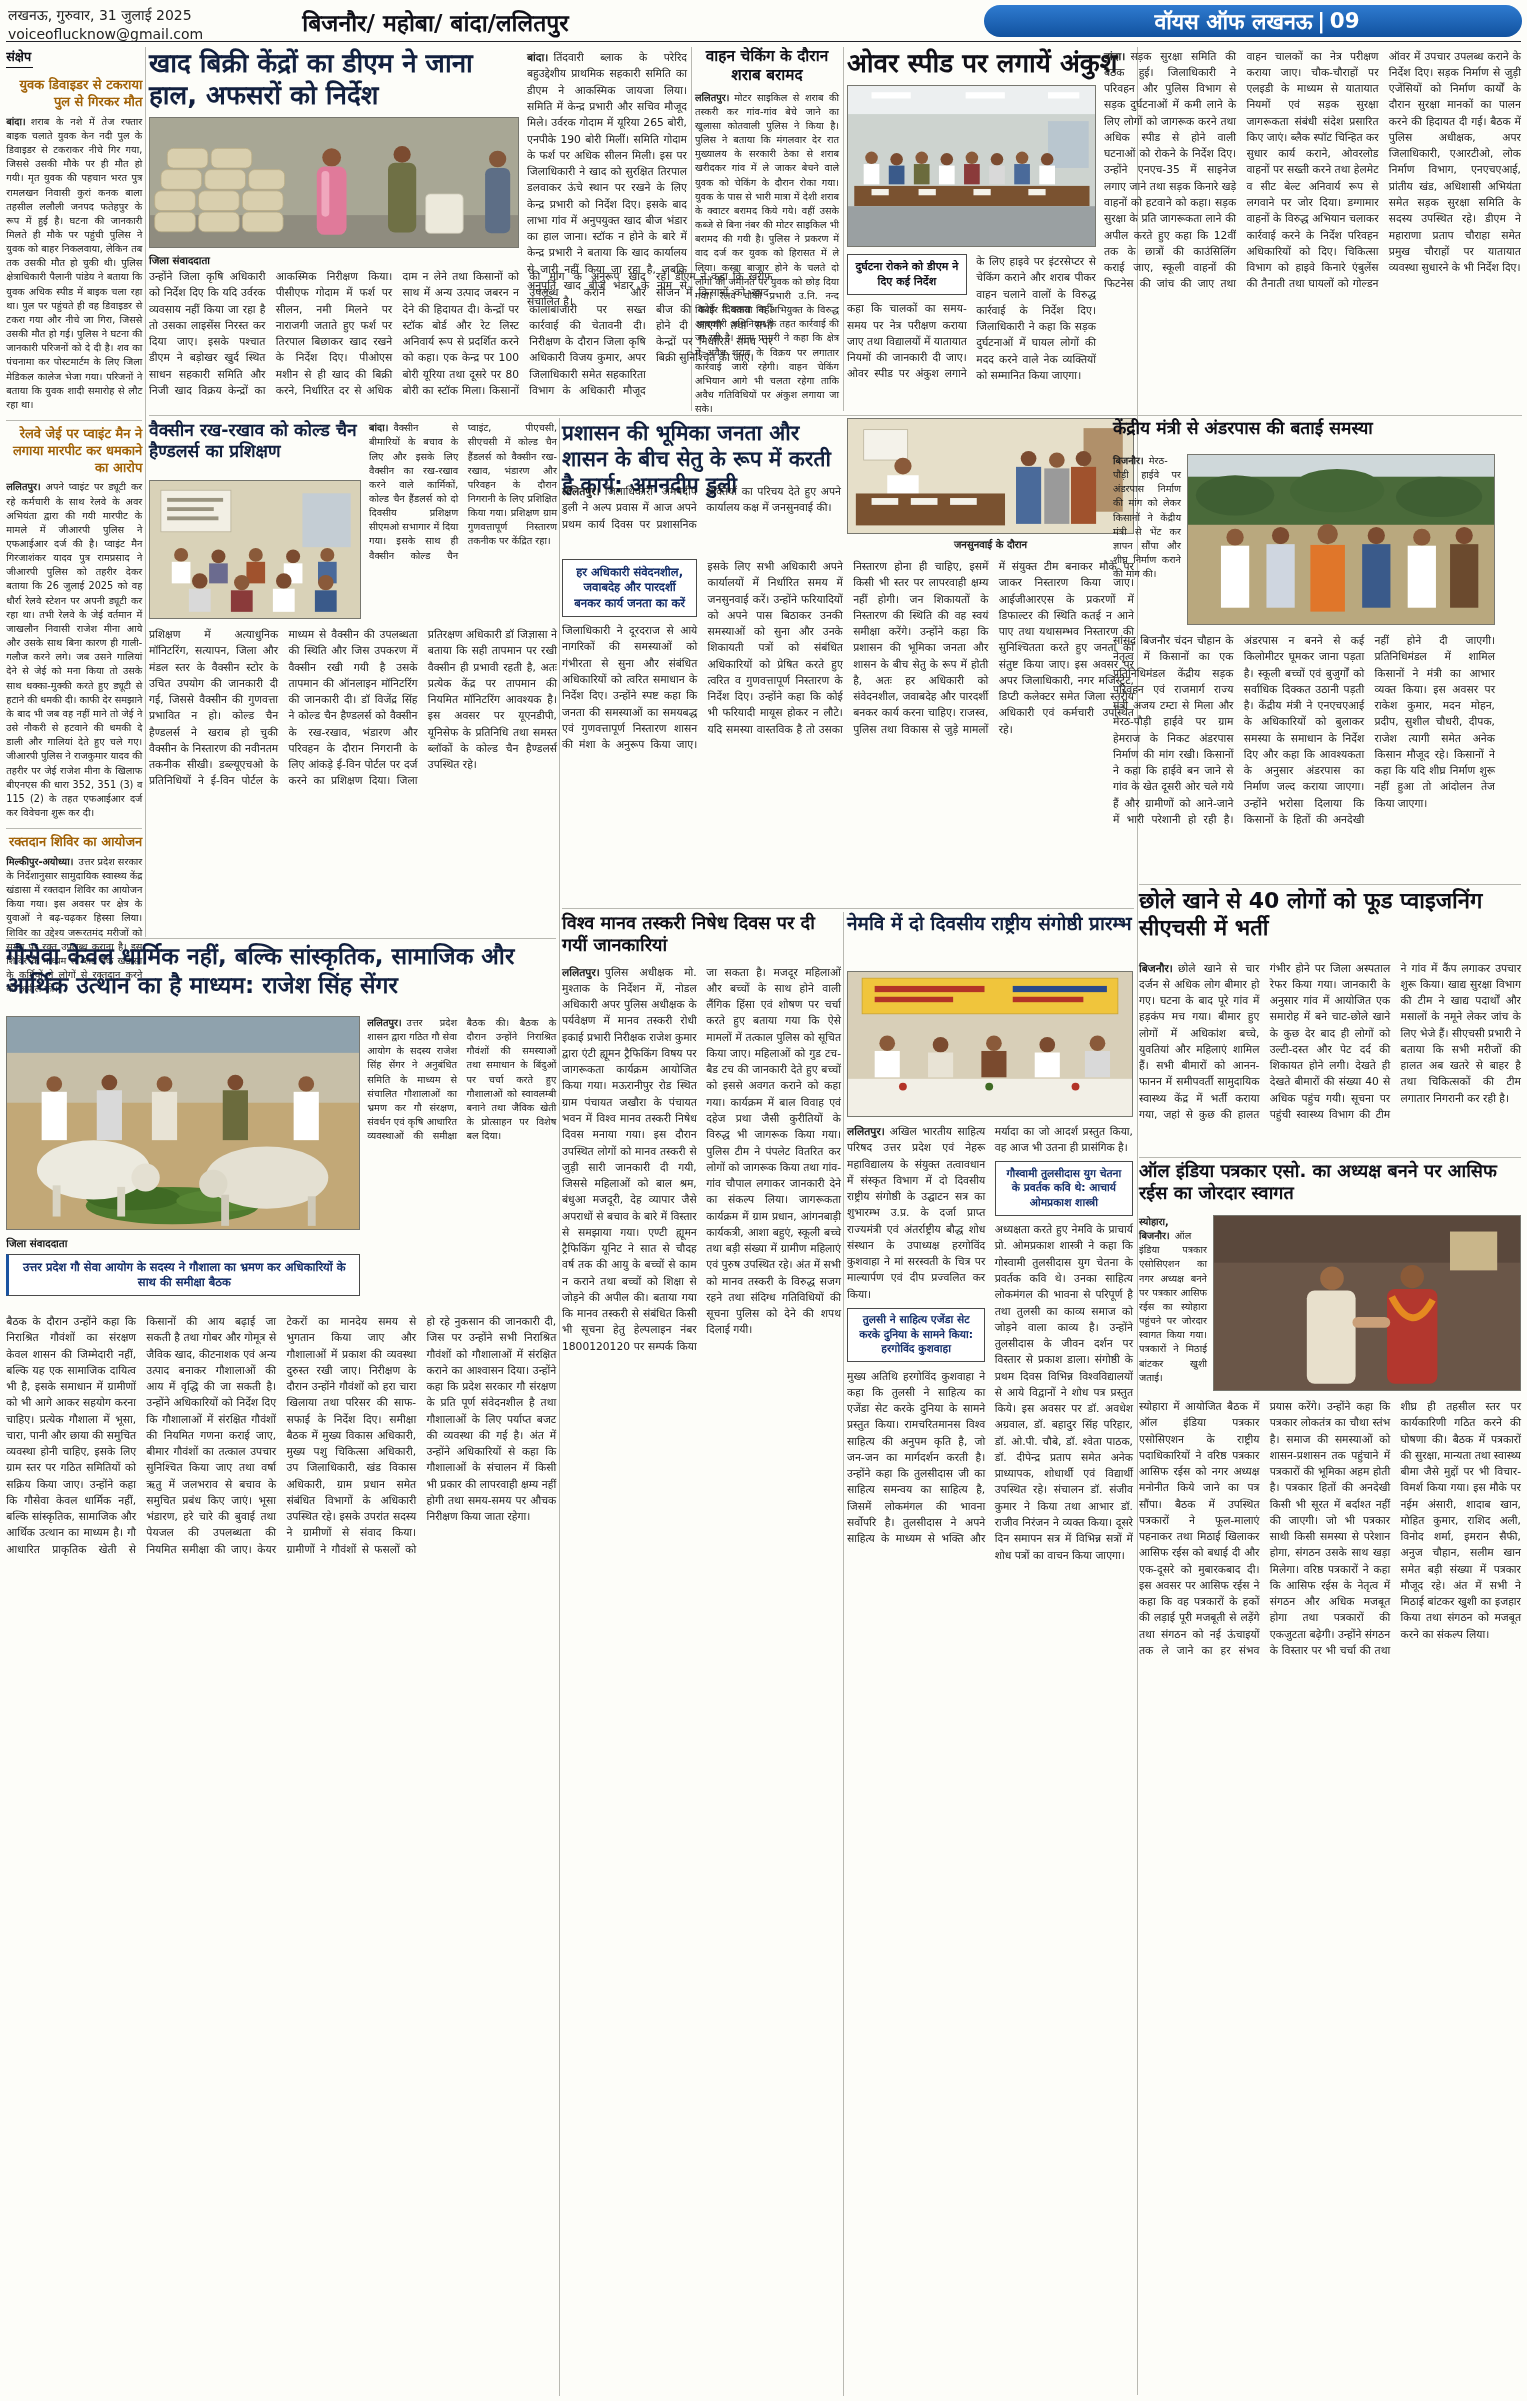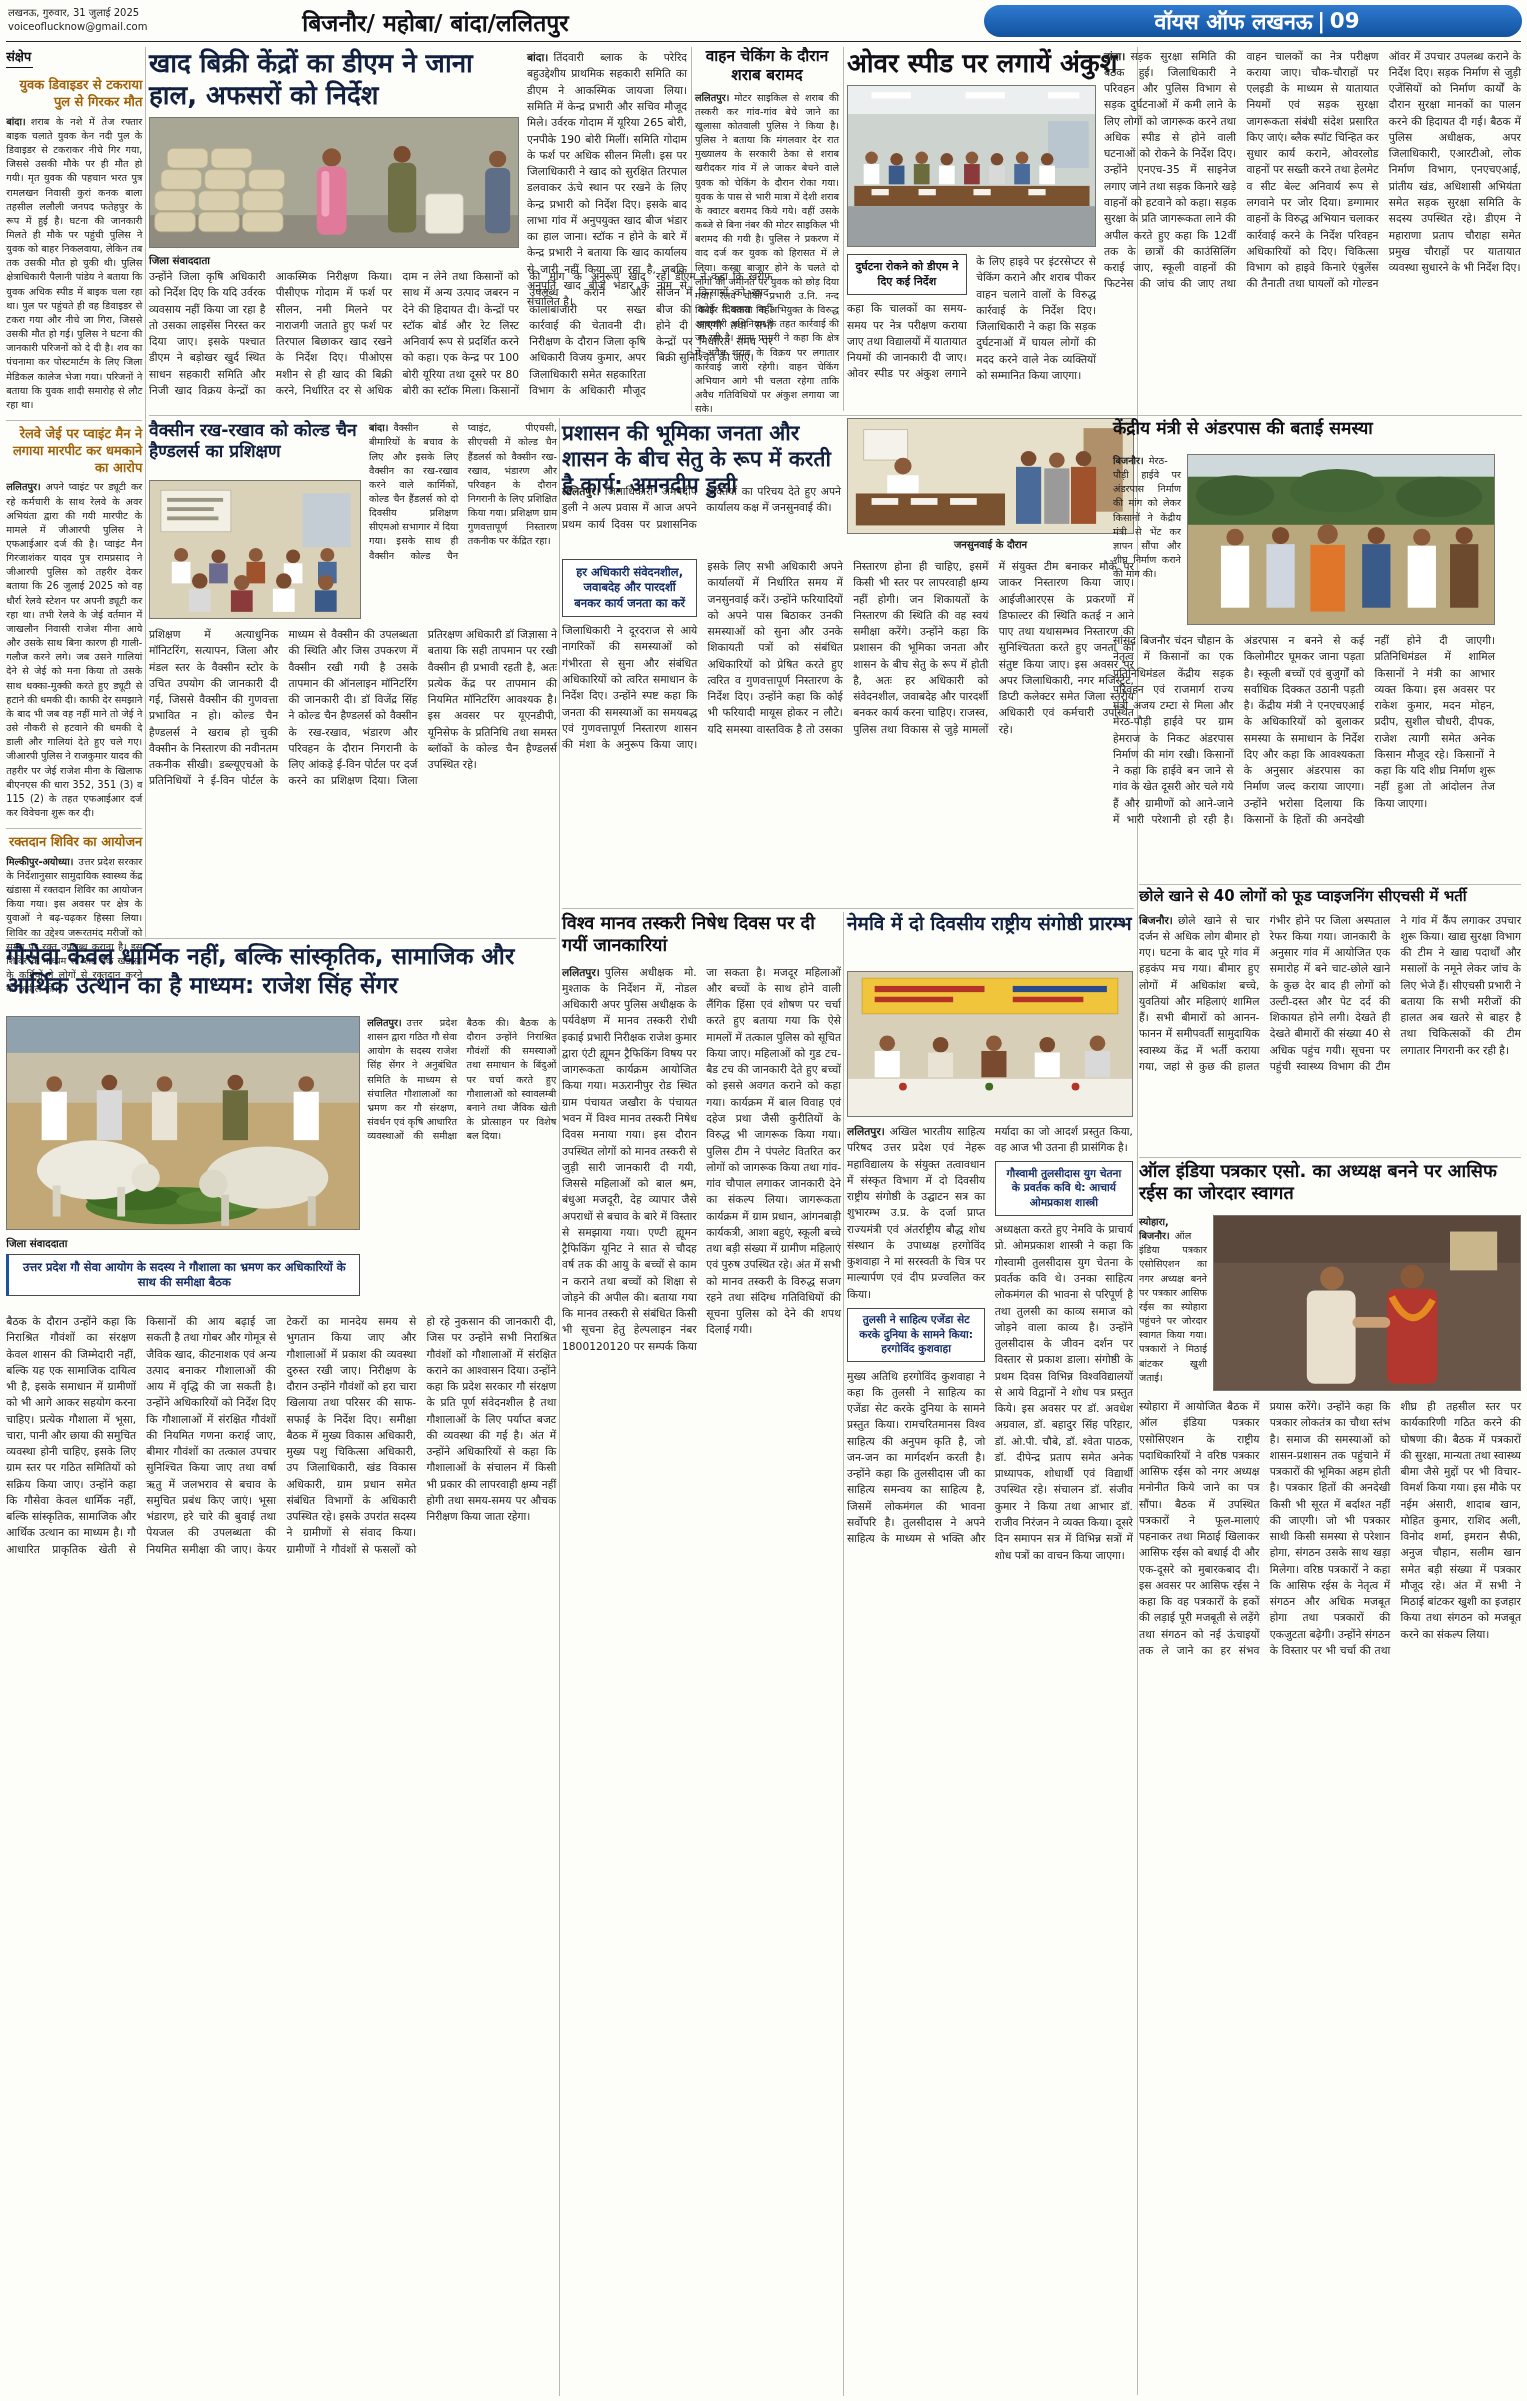--- a/index.html
+++ b/index.html
@@ -27,21 +27,21 @@
   .subhead-box {
     border:1.2px solid #4a4a4a; padding:4.7px 5.5px; margin:0 0 6.3px 0;
     font-weight:bold; font-size:11.5px; line-height:1.35; color:#17306b;
     break-inside:avoid; text-align:center; background:#fff;
   }
   .subhead-box.center { text-align:center; color:#101018; }
   .subhead-box.barleft { border-left:3.2px solid #1a53a0; }
   .vline { position:absolute; width:0; border-left:0.8px solid #b9b9b2; }
   .hline { position:absolute; height:0; border-top:0.8px solid #b9b9b2; }
   
-  .ph-left { position:absolute; left:8px; top:5.5px; font-size:10px; line-height:1.4; color:#222; }
+  .ph-left { position:absolute; left:8px; top:5.5px; font-size:14px; line-height:1.4; color:#222; }
   .ph-center { position:absolute; left:214px; top:5.5px; width:443px; text-align:center;
                font-size:23px; font-weight:bold; color:#101018; }
   .ph-right { position:absolute; left:984px; top:4.7px; width:538px; height:32px;
               background:linear-gradient(180deg,#2f7bd0,#11529f); border-radius:16px;
               color:#fff; font-weight:bold; font-size:21.4px; display:flex;
               align-items:center; justify-content:center; gap:4.7px;padding-left:8px; }
   .hrule-top { position:absolute; left:6.3px; top:41px; width:1515px; border-top:1.6px solid #23232a; }
   
   .briefs-label { display:inline-block; font-weight:bold; font-size:12.7px; color:#101018;
                   border-bottom:1.6px solid #101018; padding:0 1.6px 1.6px 0; margin-bottom:4.7px; }
@@ -283,21 +283,21 @@
           <rect x="334" y="115" width="36" height="82" fill="#6b4a2e"></rect>
       </g>
     </svg>
   </div>
   <div class="body-text cols3 abs" style="left:0;top:215px;width:382px;height:245px">
     <p><span>सांसद बिजनौर चंदन चौहान के नेतृत्व में किसानों का एक प्रतिनिधिमंडल केंद्रीय सड़क परिवहन एवं राजमार्ग राज्य मंत्री अजय टम्टा से मिला और मेरठ-पौड़ी हाईवे पर ग्राम हेमराज के निकट अंडरपास निर्माण की मांग रखी। किसानों ने कहा कि हाईवे बन जाने से गांव के खेत दूसरी ओर चले गये हैं और ग्रामीणों को आने-जाने में भारी परेशानी हो रही है। अंडरपास न बनने से कई किलोमीटर घूमकर जाना पड़ता है। स्कूली बच्चों एवं बुजुर्गों को सर्वाधिक दिक्कत उठानी पड़ती है। केंद्रीय मंत्री ने एनएचएआई के अधिकारियों को बुलाकर समस्या के समाधान के निर्देश दिए और कहा कि आवश्यकता के अनुसार अंडरपास का निर्माण जल्द कराया जाएगा। उन्होंने भरोसा दिलाया कि किसानों के हितों की अनदेखी नहीं होने दी जाएगी। प्रतिनिधिमंडल में शामिल किसानों ने मंत्री का आभार व्यक्त किया। इस अवसर पर राकेश कुमार, मदन मोहन, प्रदीप, सुशील चौधरी, दीपक, राजेश त्यागी समेत अनेक किसान मौजूद रहे। किसानों ने कहा कि यदि शीघ्र निर्माण शुरू नहीं हुआ तो आंदोलन तेज किया जाएगा।</span></p>
   </div>
 </article>
 
 <article class="blk" style="left:1139px;top:887px;width:382px;height:267px">
-  <h2 class="headline black" style="font-size:15px;margin-bottom:7px">छोले खाने से 40 लोगों को फूड प्वाइजनिंग सीएचसी में भर्ती</h2>
+  <h2 class="headline black" style="font-size:22px;margin-bottom:19px">छोले खाने से 40 लोगों को फूड प्वाइजनिंग सीएचसी में भर्ती</h2>
   <div class="body-text cols3" style="height:212px">
     <p><b class="dl">बिजनौर।</b><span>छोले खाने से चार दर्जन से अधिक लोग बीमार हो गए। घटना के बाद पूरे गांव में हड़कंप मच गया। बीमार हुए लोगों में अधिकांश बच्चे, युवतियां और महिलाएं शामिल हैं। सभी बीमारों को आनन-फानन में समीपवर्ती सामुदायिक स्वास्थ्य केंद्र में भर्ती कराया गया, जहां से कुछ की हालत गंभीर होने पर जिला अस्पताल रेफर किया गया। जानकारी के अनुसार गांव में आयोजित एक समारोह में बने चाट-छोले खाने के कुछ देर बाद ही लोगों को उल्टी-दस्त और पेट दर्द की शिकायत होने लगी। देखते ही देखते बीमारों की संख्या 40 से अधिक पहुंच गयी। सूचना पर पहुंची स्वास्थ्य विभाग की टीम ने गांव में कैंप लगाकर उपचार शुरू किया। खाद्य सुरक्षा विभाग की टीम ने खाद्य पदार्थों और मसालों के नमूने लेकर जांच के लिए भेजे हैं। सीएचसी प्रभारी ने बताया कि सभी मरीजों की हालत अब खतरे से बाहर है तथा चिकित्सकों की टीम लगातार निगरानी कर रही है।</span></p>
   </div>
 </article>
 
 <article class="blk" style="left:6.3px;top:942px;width:550px;height:1454px">
   <h1 class="headline abs" style="left:0;top:0;width:550px;font-size:23px">गौसेवा केवल धार्मिक नहीं, बल्कि सांस्कृतिक, सामाजिक और आर्थिक उत्थान का है माध्यम: राजेश सिंह सेंगर</h1>
   <div class="photo" style="left:0;top:74px;width:354px;height:214px">
     <svg viewBox="0 0 447 272" preserveAspectRatio="none">
       <rect width="447" height="272" fill="#c2a877"></rect>

